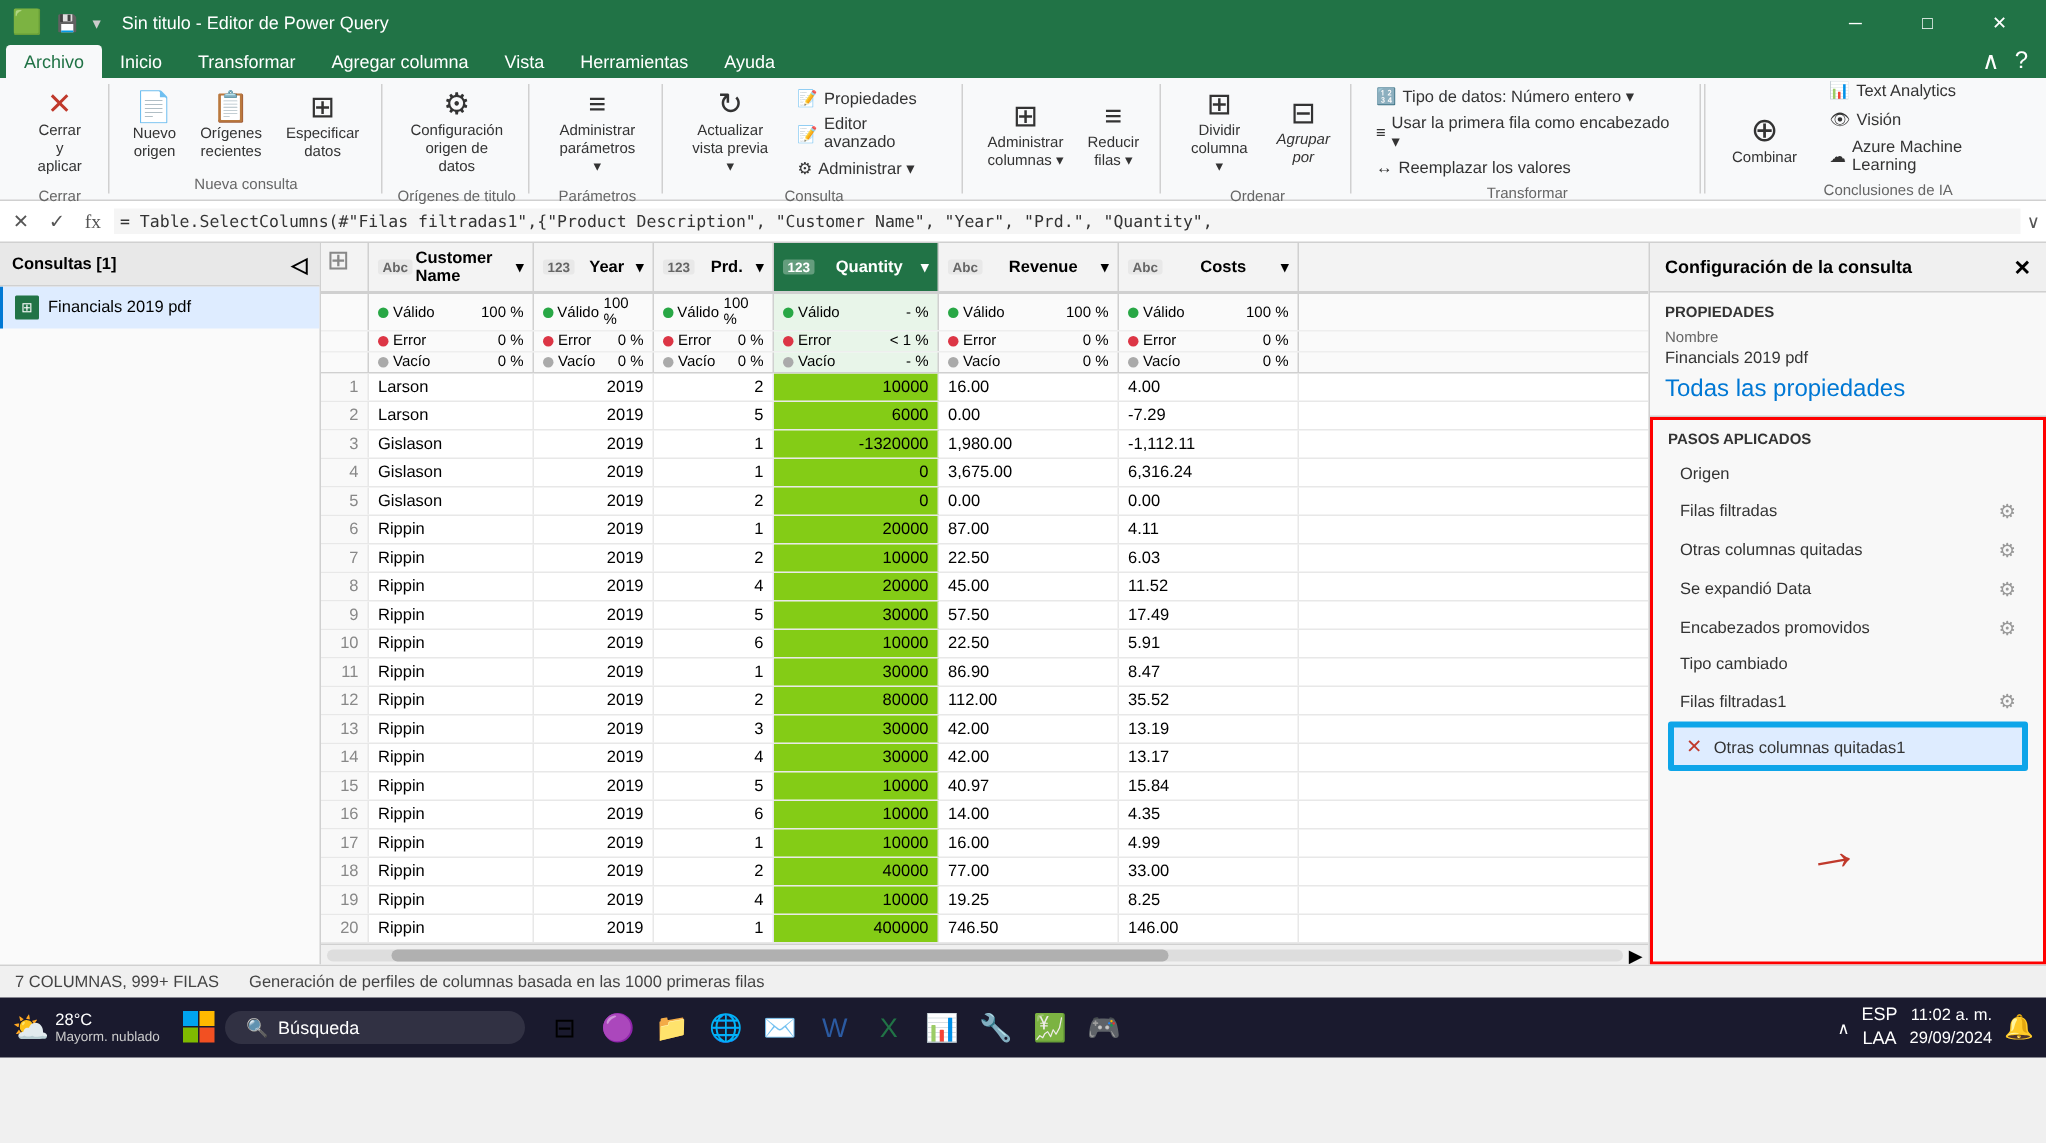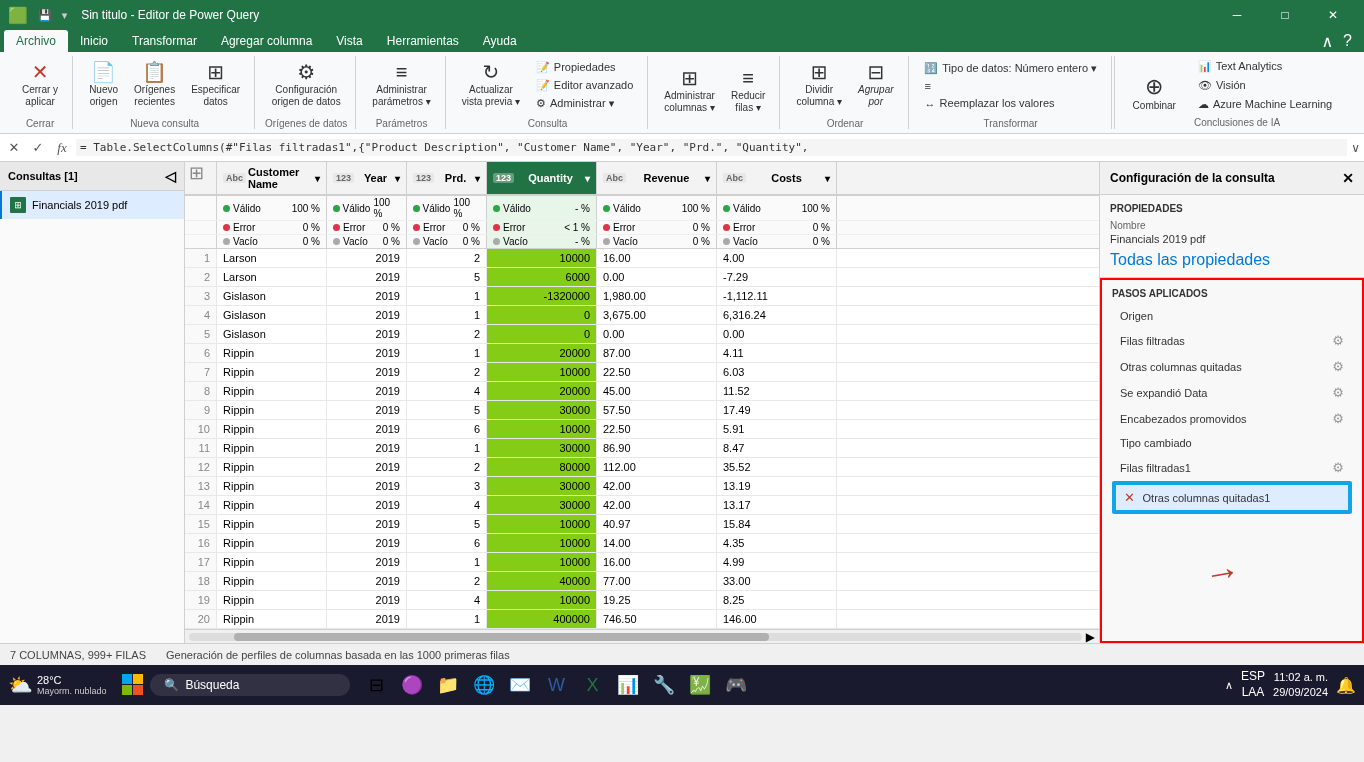--- a/index.html
+++ b/index.html
@@ -23,21 +23,21 @@
     .ribbon-btn-small { flex-direction: row; font-size: 11px; padding: 2px 6px; min-width: auto; gap: 4px; }
     .ribbon-small-group { display: flex; flex-direction: column; gap: 1px; }
 
     
     .formula-bar { display: flex; align-items: center; background: white; border-bottom: 1px solid #d0d0d0; height: 28px; padding: 0 4px; gap: 4px; }
     .formula-bar-icons { display: flex; gap: 4px; align-items: center; }
     .formula-icon { width: 20px; height: 20px; display: flex; align-items: center; justify-content: center; font-size: 13px; cursor: pointer; color: #555; }
     .formula-input { flex: 1; font-family: 'Consolas', monospace; font-size: 11px; color: #333; padding: 2px 4px; border: none; outline: none; background: #f5f5f5; }
 
     
-    .queries-panel { width: 185px; background: #fafafa; border-right: 1px solid #d0d0d0; display: flex; flex-direction: column; }
+    .queries-panel { width: 214px; background: #fafafa; border-right: 1px solid #d0d0d0; display: flex; flex-direction: column; }
     .queries-header { display: flex; justify-content: space-between; align-items: center; padding: 6px 8px; background: #e8e8e8; border-bottom: 1px solid #d0d0d0; font-size: 11px; font-weight: 600; }
     .queries-list { flex: 1; overflow-y: auto; }
     .query-item { display: flex; align-items: center; padding: 6px 8px; gap: 6px; cursor: pointer; font-size: 11px; }
     .query-item.active { background: #deecff; border-left: 2px solid #0078d4; }
     .query-icon { width: 16px; height: 16px; background: #217346; display: flex; align-items: center; justify-content: center; color: white; font-size: 9px; border-radius: 1px; }
 
     
     .data-area { flex: 1; overflow: hidden; display: flex; flex-direction: column; background: white; }
     .grid-header-row { display: flex; background: #f3f3f3; border-bottom: 2px solid #d0d0d0; min-height: 28px; align-items: stretch; }
     .grid-col-header { display: flex; align-items: center; justify-content: space-between; padding: 4px 6px; border-right: 1px solid #d0d0d0; font-size: 11px; font-weight: 600; cursor: pointer; min-height: 28px; }
@@ -156,21 +156,21 @@
     <div class="ribbon-group-label">Nueva consulta</div>
   </div>
 
   <div class="ribbon-group">
     <div class="ribbon-buttons">
       <div class="ribbon-btn">
         <span class="ribbon-btn-icon">⚙</span>
         <span style="font-size:10px; text-align:center; line-height:1.2;">Configuración<br>origen de datos</span>
       </div>
     </div>
-    <div class="ribbon-group-label">Orígenes de datos</div>
+    <div class="ribbon-group-label">Orígenes de titulo</div>
   </div>
 
   <div class="ribbon-group">
     <div class="ribbon-buttons">
       <div class="ribbon-btn">
         <span class="ribbon-btn-icon">≡</span>
         <span style="font-size:10px; text-align:center; line-height:1.2;">Administrar<br>parámetros ▾</span>
       </div>
     </div>
     <div class="ribbon-group-label">Parámetros</div>
@@ -230,20 +230,21 @@
 
   <div class="ribbon-group">
     <div class="ribbon-buttons">
       <div class="ribbon-small-group">
         <div class="ribbon-btn ribbon-btn-small">
           <span>🔢</span>
           <span>Tipo de datos: Número entero ▾</span>
         </div>
         <div class="ribbon-btn ribbon-btn-small">
           <span>≡</span>
+          <span>Usar la primera fila como encabezado ▾</span>
         </div>
         <div class="ribbon-btn ribbon-btn-small">
           <span>↔</span>
           <span>Reemplazar los valores</span>
         </div>
       </div>
     </div>
     <div class="ribbon-group-label">Transformar</div>
   </div>
 
@@ -267,21 +268,21 @@
       </div>
       <div class="ai-label">Conclusiones de IA</div>
     </div>
   </div>
 </div>
 
 <div class="formula-bar">
   <div class="formula-bar-icons">
     <span class="formula-icon">✕</span>
     <span class="formula-icon">✓</span>
-    <span class="formula-icon" style="font-style:italic; font-family:serif;">fx</span>
+    <span class="formula-icon" style="font-family:serif;">fx</span>
   </div>
   <div class="formula-input">= Table.SelectColumns(#"Filas filtradas1",{"Product Description", "Customer Name", "Year", "Prd.", "Quantity",</div>
   <span style="font-size:12px; cursor:pointer; color:#555;">∨</span>
 </div>
 
 <div class="main-wrapper">
 
   <div class="queries-panel">
     <div class="queries-header">
       <span>Consultas [1]</span>

